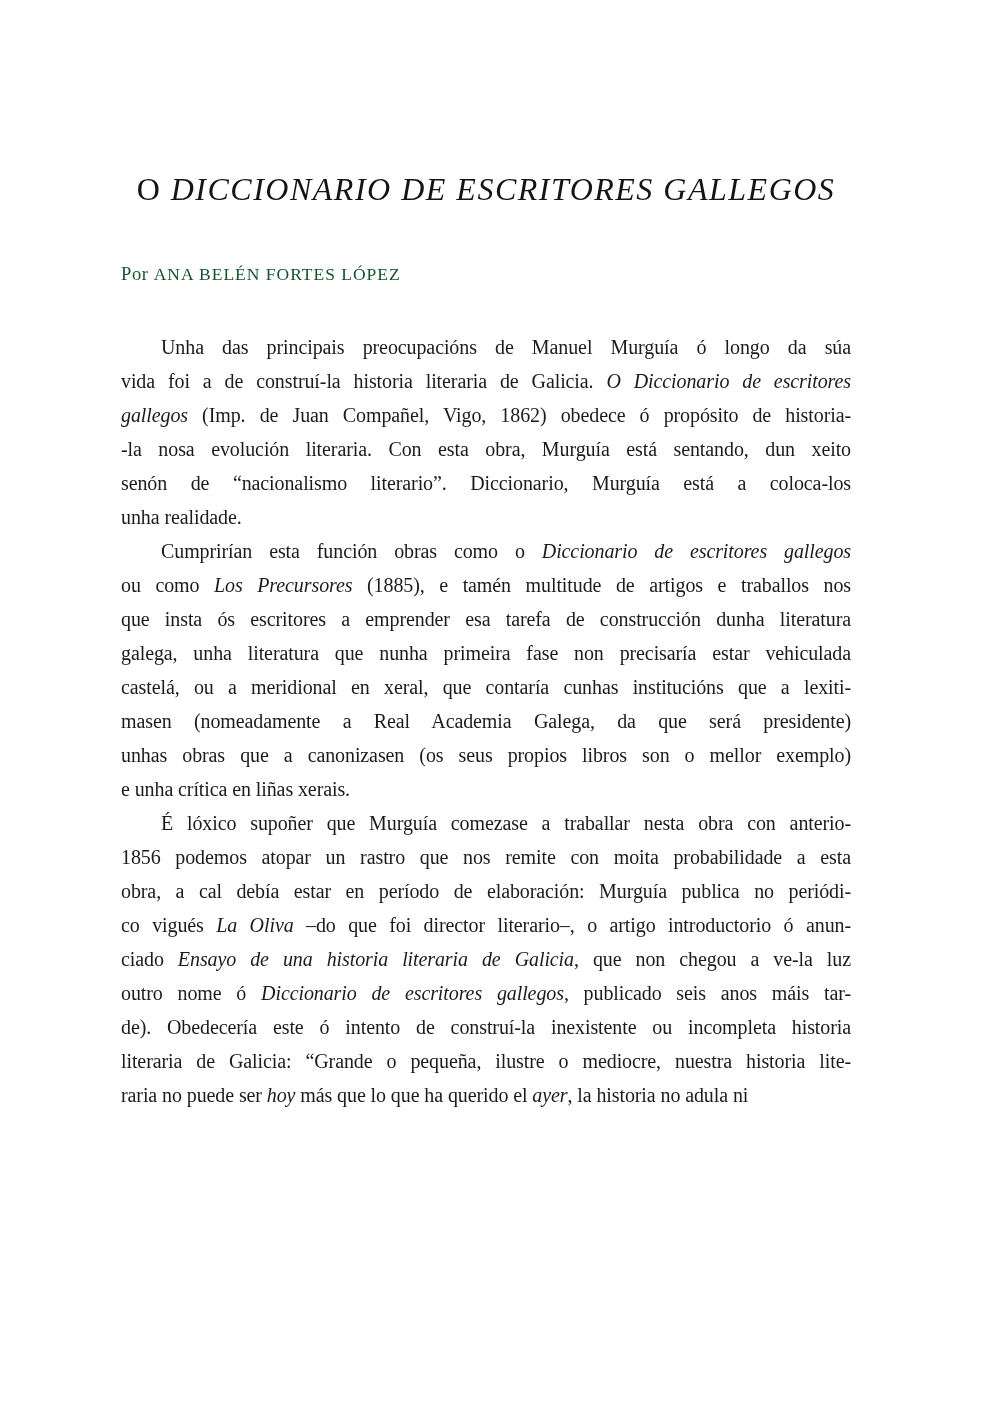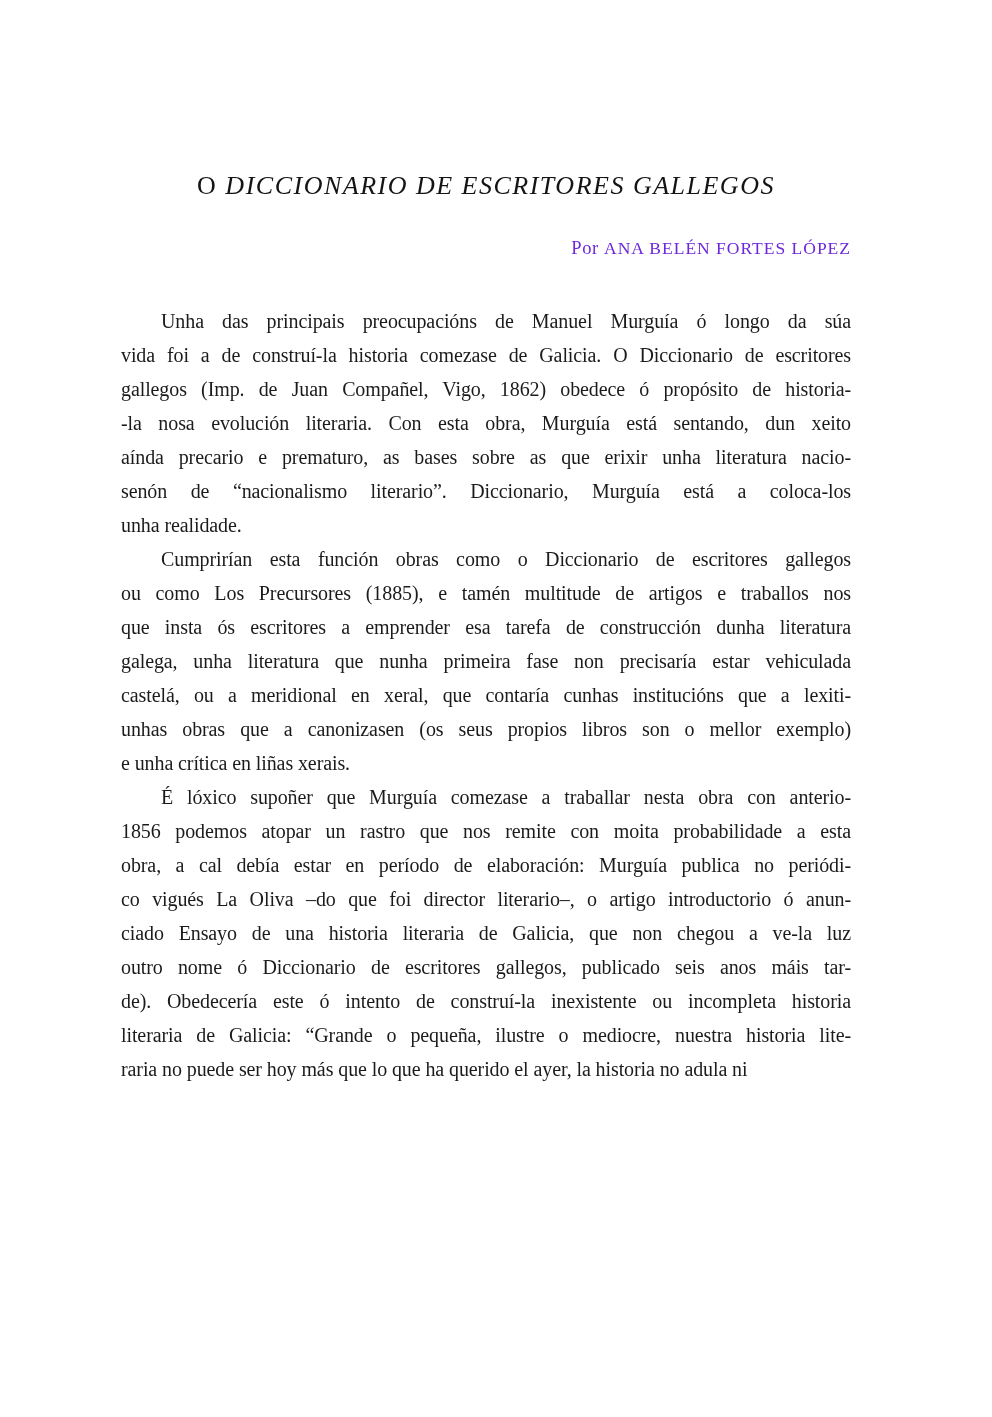--- a/index.html
+++ b/index.html
@@ -19,37 +19,37 @@
   .content {
     position: absolute;
     left: 121px;
     top: 0;
     width: 730px;
     padding-top: 173px;
   }
   .title {
     margin: 0;
     text-align: center;
-    font-size: 26px;
+    font-size: 32px;
     font-weight: normal;
     letter-spacing: 1.5px;
     line-height: 1;
     color: #141414;
     white-space: nowrap;
   }
   .title .title-main {
     font-style: italic;
   }
   .byline {
-    margin-top: 40px;
-    text-align: right;
+    margin-top: 60px;
+    text-align: left;
     font-size: 18.5px;
     letter-spacing: 0.6px;
     line-height: 1;
-    color: #6d28d9;
+    color: #14532d;
   }
   .byline .byline-name {
     letter-spacing: 1px;
     font-size: 17.5px;
   }
   .body-text {
     margin-top: 46px;
     font-size: 20px;
     line-height: 34px;
     letter-spacing: -0.1px;
@@ -61,48 +61,49 @@
     text-align: justify;
     text-align-last: justify;
   }
   .line.lastline {
     text-align-last: left;
   }
   .line.first {
     text-indent: 40px;
   }
   .run.italic {
+    font-style: italic;
   }
 </style>
 </head>
 <body>
 
 <div class="sheet">
   <div class="content">
 
     <h1 class="title"><span class="title-prefix">O </span><span class="title-main">DICCIONARIO DE ESCRITORES GALLEGOS</span></h1>
 
     <div class="byline"><span class="byline-prefix">Por </span><span class="byline-name">ANA BELÉN FORTES LÓPEZ</span></div>
 
     <div class="body-text">
         <div class="paragraph">
           <div class="line first"><span class="run">Unha das principais preocupacións de Manuel Murguía ó longo da súa</span></div>
-          <div class="line"><span class="run">vida foi a de construí-la historia comezase de Galicia. </span><span class="run italic">O Diccionario de escritores</span></div>
+          <div class="line"><span class="run">vida foi a de construí-la historia literaria de Galicia. </span><span class="run italic">O Diccionario de escritores</span></div>
           <div class="line"><span class="run italic">gallegos</span><span class="run"> (Imp. de Juan Compañel, Vigo, 1862) obedece ó propósito de historia-</span></div>
           <div class="line"><span class="run">-la nosa evolución literaria. Con esta obra, Murguía está sentando, dun xeito</span></div>
-          <div class="line"><span class="run">aínda precario e prematuro, as bases sobre as que erixir unha literatura nacio-</span></div>
           <div class="line"><span class="run">senón de “nacionalismo literario”. Diccionario, Murguía está a coloca-los</span></div>
           <div class="line lastline"><span class="run">unha realidade.</span></div>
         </div>
         <div class="paragraph">
           <div class="line first"><span class="run">Cumprirían esta función obras como o </span><span class="run italic">Diccionario de escritores gallegos</span></div>
           <div class="line"><span class="run">ou como </span><span class="run italic">Los Precursores</span><span class="run"> (1885), e tamén multitude de artigos e traballos nos</span></div>
           <div class="line"><span class="run">que insta ós escritores a emprender esa tarefa de construcción dunha literatura</span></div>
           <div class="line"><span class="run">galega, unha literatura que nunha primeira fase non precisaría estar vehiculada</span></div>
           <div class="line"><span class="run">castelá, ou a meridional en xeral, que contaría cunhas institucións que a lexiti-</span></div>
+          <div class="line"><span class="run">masen (nomeadamente a Real Academia Galega, da que será presidente)</span></div>
           <div class="line"><span class="run">unhas obras que a canonizasen (os seus propios libros son o mellor exemplo)</span></div>
           <div class="line lastline"><span class="run">e unha crítica en liñas xerais.</span></div>
         </div>
         <div class="paragraph">
           <div class="line first"><span class="run">É lóxico supoñer que Murguía comezase a traballar nesta obra con anterio-</span></div>
           <div class="line"><span class="run">1856 podemos atopar un rastro que nos remite con moita probabilidade a esta</span></div>
           <div class="line"><span class="run">obra, a cal debía estar en período de elaboración: Murguía publica no periódi-</span></div>
           <div class="line"><span class="run">co vigués </span><span class="run italic">La Oliva</span><span class="run"> –do que foi director literario–, o artigo introductorio ó anun-</span></div>
           <div class="line"><span class="run">ciado </span><span class="run italic">Ensayo de una historia literaria de Galicia</span><span class="run">, que non chegou a ve-la luz</span></div>
           <div class="line"><span class="run">outro nome ó </span><span class="run italic">Diccionario de escritores gallegos</span><span class="run">, publicado seis anos máis tar-</span></div>

